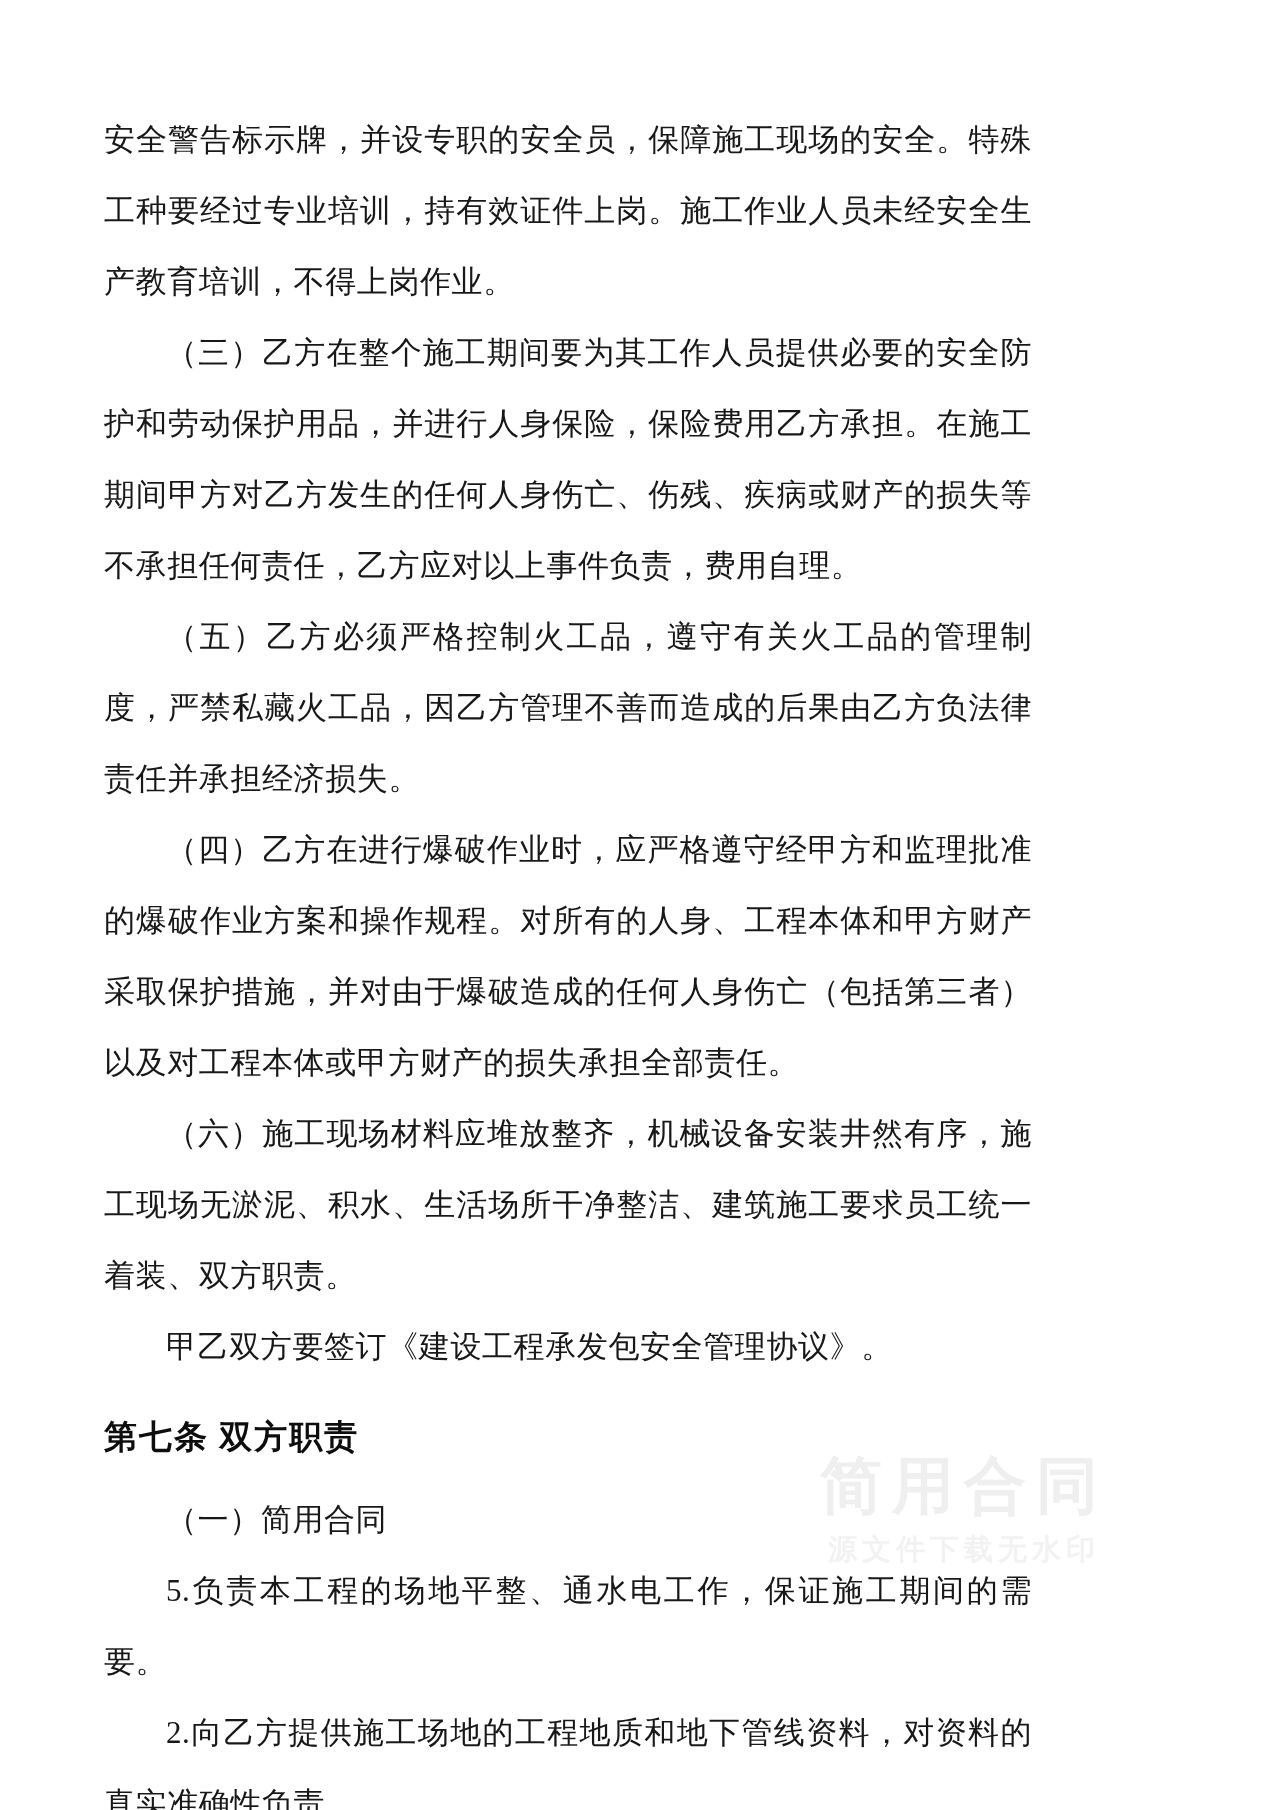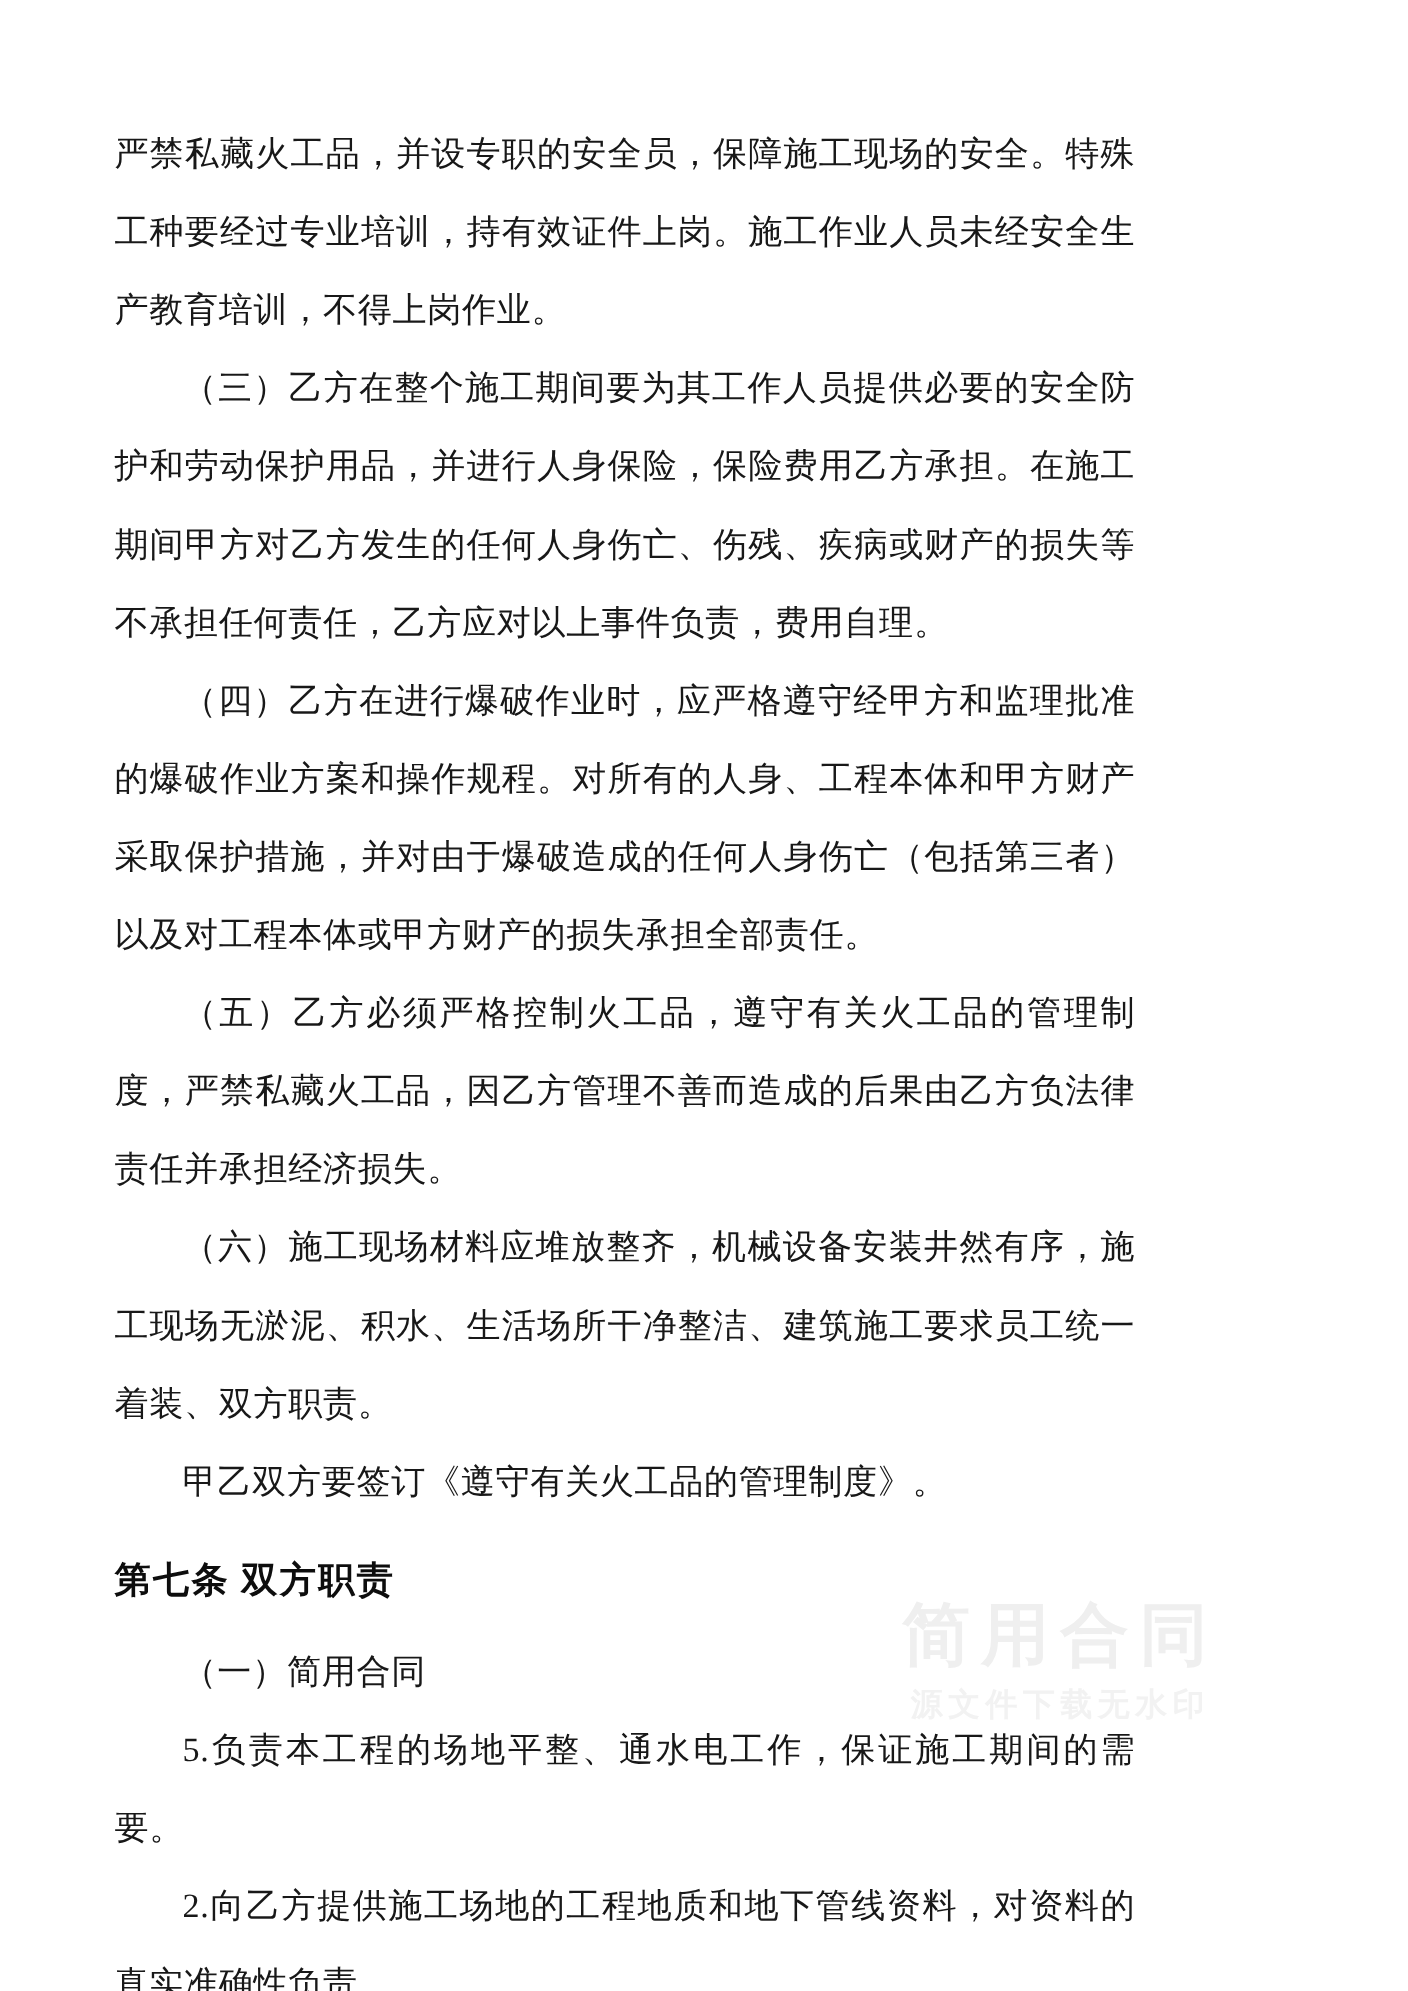--- a/index.html
+++ b/index.html
@@ -83,31 +83,31 @@
     white-space: nowrap;
   }
 </style>
 </head>
 <body>
 
 <div class="page">
 
   <div class="doc-body">
 
-    <p class="para">严禁私藏火工品，并设专职的安全员，保障施工现场的安全。特殊工种要经过专业培训，持有效证件上岗。施工作业人员未经安全生产教育培训，不得上岗作业。</p>
+    <p class="para">安全警告标示牌，并设专职的安全员，保障施工现场的安全。特殊工种要经过专业培训，持有效证件上岗。施工作业人员未经安全生产教育培训，不得上岗作业。</p>
 
     <p class="para indent">（三）乙方在整个施工期间要为其工作人员提供必要的安全防护和劳动保护用品，并进行人身保险，保险费用乙方承担。在施工期间甲方对乙方发生的任何人身伤亡、伤残、疾病或财产的损失等不承担任何责任，乙方应对以上事件负责，费用自理。</p>
 
+    <p class="para indent">（五）乙方必须严格控制火工品，遵守有关火工品的管理制度，严禁私藏火工品，因乙方管理不善而造成的后果由乙方负法律责任并承担经济损失。</p>
+
     <p class="para indent">（四）乙方在进行爆破作业时，应严格遵守经甲方和监理批准的爆破作业方案和操作规程。对所有的人身、工程本体和甲方财产采取保护措施，并对由于爆破造成的任何人身伤亡（包括第三者）以及对工程本体或甲方财产的损失承担全部责任。</p>
-
-    <p class="para indent">（五）乙方必须严格控制火工品，遵守有关火工品的管理制度，严禁私藏火工品，因乙方管理不善而造成的后果由乙方负法律责任并承担经济损失。</p>
 
     <p class="para indent">（六）施工现场材料应堆放整齐，机械设备安装井然有序，施工现场无淤泥、积水、生活场所干净整洁、建筑施工要求员工统一着装、双方职责。</p>
 
-    <p class="para indent">甲乙双方要签订《遵守有关火工品的管理制度》。</p>
+    <p class="para indent">甲乙双方要签订《建设工程承发包安全管理协议》。</p>
 
     <h2 class="section-heading">第七条  双方职责</h2>
 
     <p class="para indent">（一）简用合同</p>
 
     <p class="para indent">5.负责本工程的场地平整、通水电工作，保证施工期间的需要。</p>
 
     <p class="para indent">2.向乙方提供施工场地的工程地质和地下管线资料，对资料的真实准确性负责。</p>
 
   </div>

